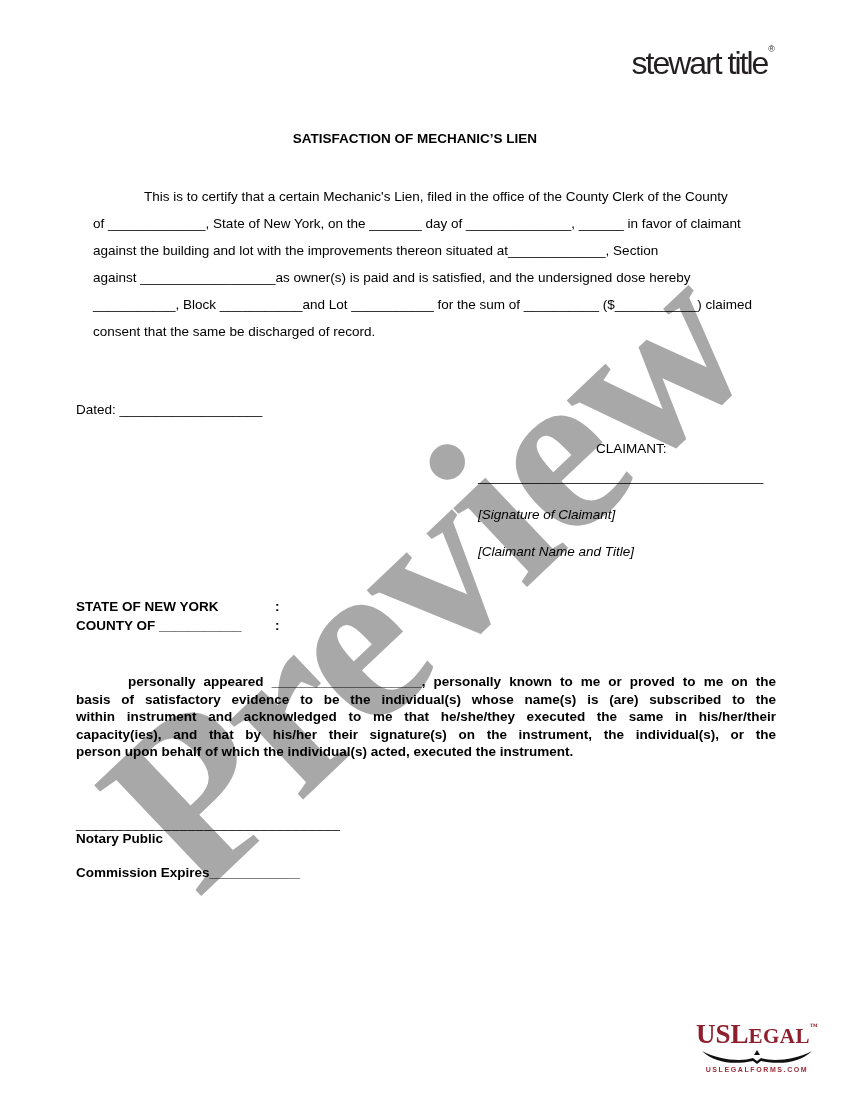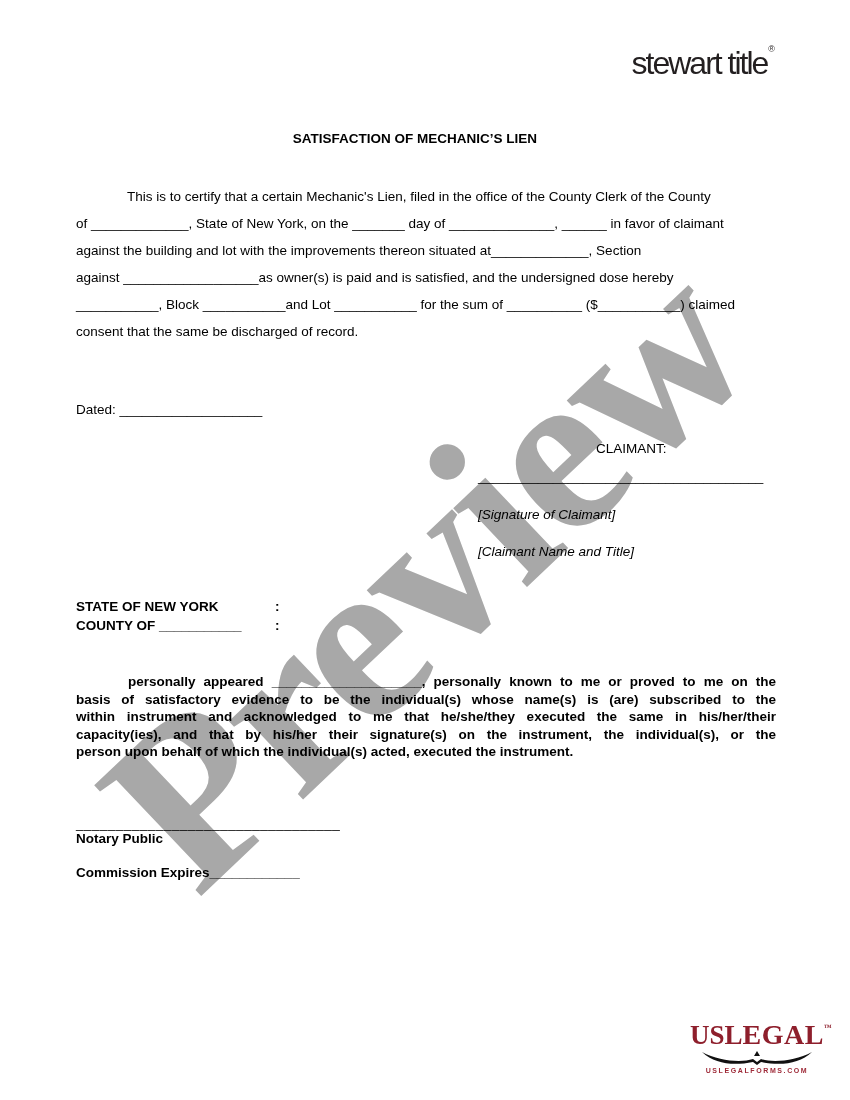--- a/index.html
+++ b/index.html
@@ -24,21 +24,21 @@
     font-weight:400; font-size:32px; letter-spacing:-2px; color:#231f20;
     white-space:nowrap;
   }
   .brand .reg { font-size:9px; letter-spacing:0; vertical-align:22px; margin-left:1px; }
   .doc-title {
     position:absolute; top:131px; left:0; width:100%;
     padding-right:20px; box-sizing:border-box;
     text-align:center; font-weight:700;
   }
   .p1 { position:absolute; top:183px; left:76px; width:700px; line-height:27px; }
-  .p1 .line { white-space:pre; }
+  .p1 .line { white-space:pre;margin-left:17px; }
   .p1 .line:first-child { text-indent:51px; }
   .dated    { position:absolute; top:402px; left:76px; }
   .claimant { position:absolute; top:441px; left:596px; }
   .sigblock { position:absolute; top:468px; left:478px; line-height:17.5px; }
   .sigblock .cap { font-style:italic;margin-top:20px; }
   .venue { position:absolute; top:598px; left:76px; font-weight:700; line-height:18.8px; }
   .venue .row { display:flex; }
   .venue .c1 { width:199px; }
   .ack {
     position:absolute; top:673px; left:76px; width:700px;
@@ -49,21 +49,21 @@
   .ack .jline:last-child { text-align-last:left; }
   .nline      { position:absolute; top:816px; left:76px; letter-spacing:0.5px; }
   .npublic    { position:absolute; top:831px; left:76px; font-weight:700; }
   .commission { position:absolute; top:865px; left:76px; font-weight:700; }
   
   .uslegal { position:absolute; top:1021px; left:690px; width:134px; text-align:center; }
   .uslegal .wordmark {
     font-family:"Liberation Serif", serif; font-weight:700;
     font-size:27px; line-height:1; white-space:nowrap;
   }
-  .uslegal .sc { font-size:28px; letter-spacing:0.5px; }
+  .uslegal .sc { font-size:21px; letter-spacing:0.5px; }
   .uslegal .tm { font-size:8px; vertical-align:14px; letter-spacing:0; }
   .uslegal svg { display:block; margin:2px auto 2px; }
   .uslegal .site { font-size:7px; font-weight:700; letter-spacing:1.6px; white-space:nowrap; }
 </style>
 </head>
 <body>
 
 <div class="page">
 
   <div class="watermark" style="color: rgb(168, 168, 168);">Preview</div>

